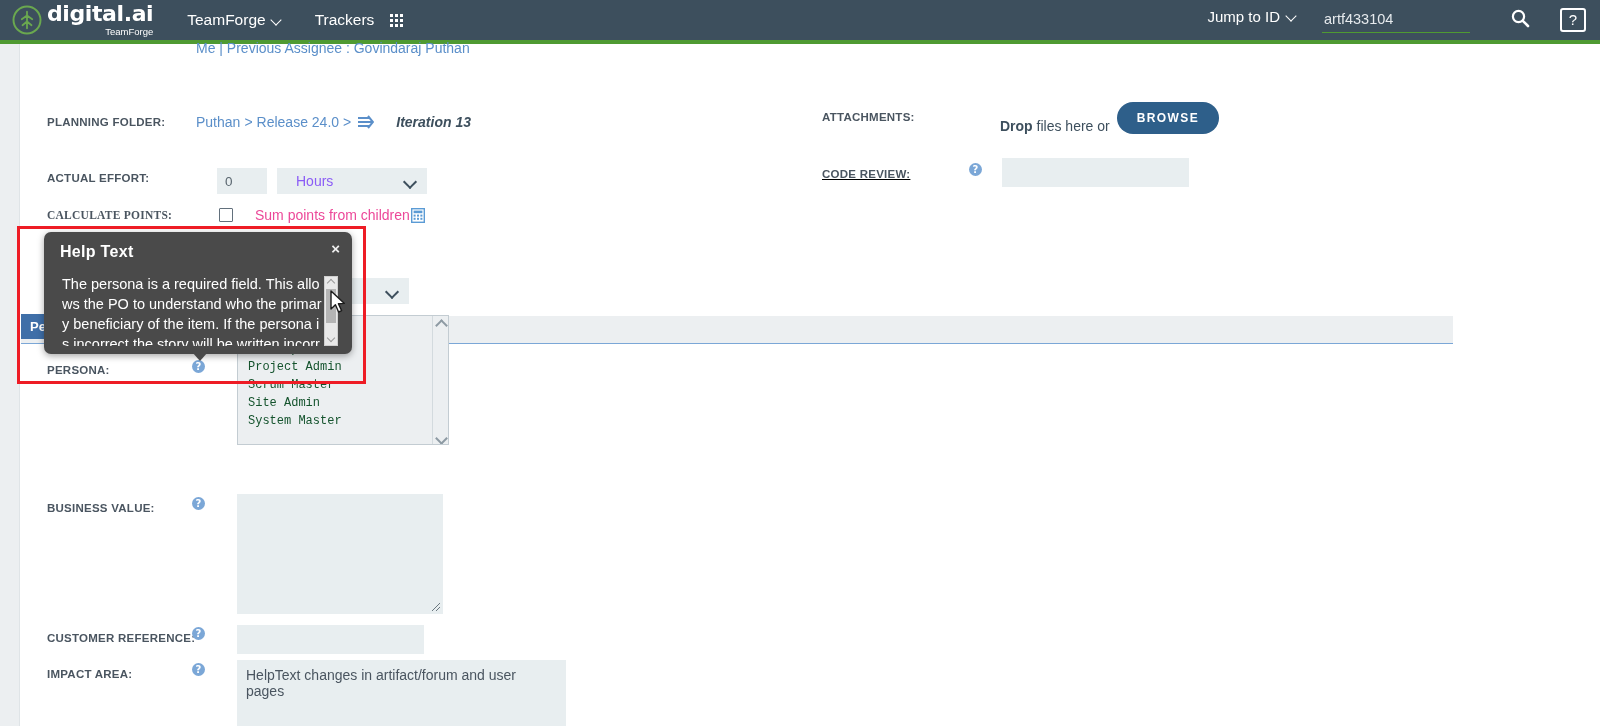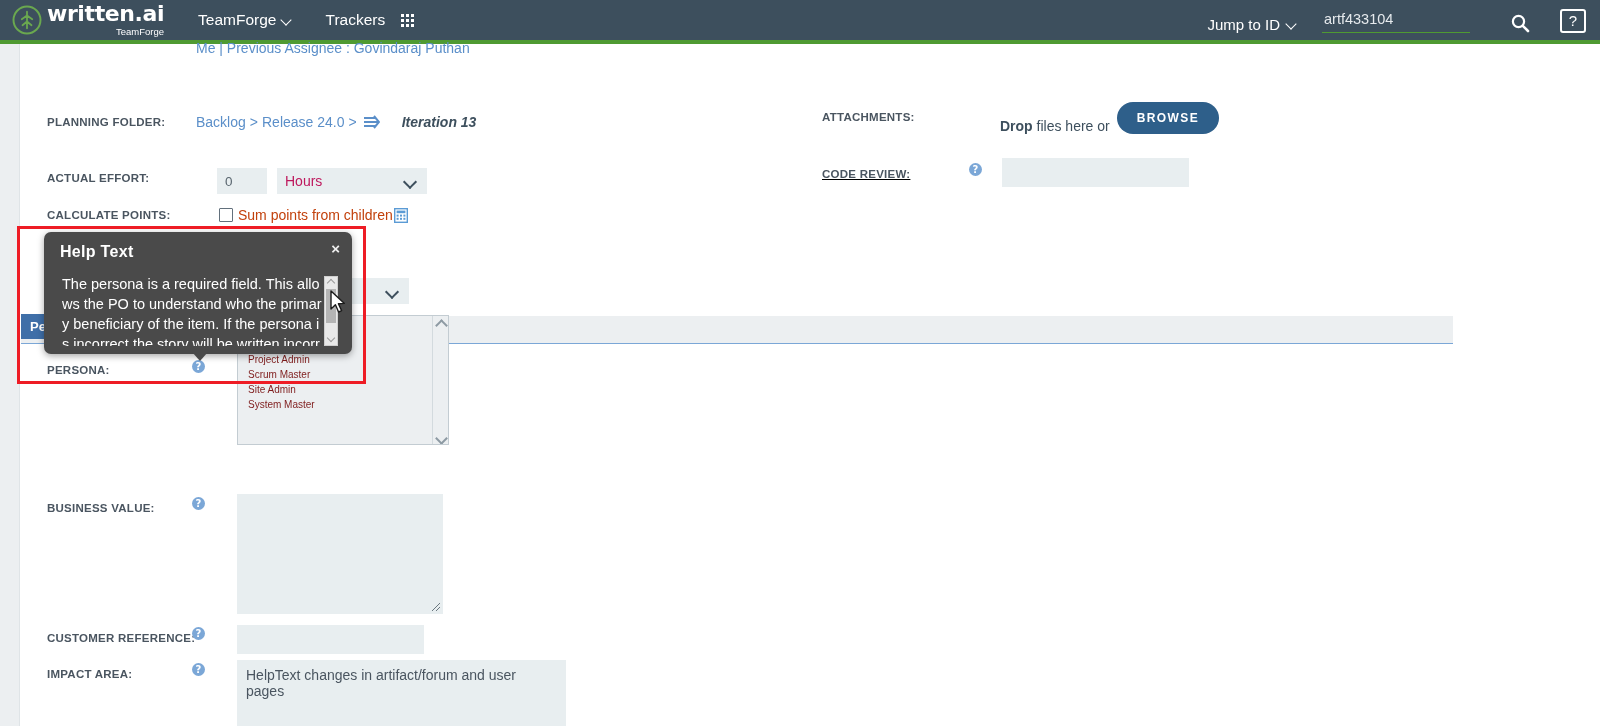--- a/index.html
+++ b/index.html
@@ -39,21 +39,21 @@
     width: 7px; height: 7px; border-right: 1.8px solid #fff; border-bottom: 1.8px solid #fff;
     transform: rotate(45deg);
   }
   .grid-icon {
     display: inline-grid; grid-template-columns: repeat(3, 3px);
     grid-template-rows: repeat(3, 3px); gap: 2px; margin-left: 10px;
   }
   .grid-icon i { background: #ffffff; display: block; width: 3px; height: 3px; }
 
   .topbar-right {
-    margin-left: auto; display: flex; align-items: flex-end; gap: 0px; margin-right: 14px;
+    margin-left: auto; display: flex; align-items: flex-start; gap: 0px; margin-right: 14px;
   }
   .jump-label { color: #fff; font-size: 15px; display: flex; align-items: center; gap: 7px; cursor: pointer; }
   .jump-input {
     margin-left: 26px; width: 148px; background: transparent; border: none;
     border-bottom: 1.5px solid #4f9a32; color: #e6eaed; font-size: 14.5px;
     padding: 3px 2px 5px 2px; outline: none; font-family: "Liberation Sans", sans-serif;
   }
   .search-btn { margin-left: 40px; cursor: pointer; display: flex; }
   .help-btn {
     margin-left: 30px; width: 26px; height: 24px; border: 2px solid #ffffff;
@@ -84,23 +84,23 @@
   }
 
   .link { color: #5b8fc9; font-size: 14px; }
   .bold-ital { font-style: italic; font-weight: bold; color: #3d4f5d; font-size: 14px; margin-left: 16px; }
 
   .fld {
     background: #e8eef0; border: none; outline: none; color: #5b6770;
     font-size: 13.5px; font-family: "Liberation Sans", sans-serif; padding: 5px 8px;
   }
   .sel {
-    background: #e8eef0; border: none; outline: none; color: #be185d;
+    background: #e8eef0; border: none; outline: none; color: #8b5cf6;
     font-size: 14px; font-family: "Liberation Sans", sans-serif;
-    padding: 5px 8px; appearance: none; cursor: pointer;
+    padding: 5px 19px; appearance: none; cursor: pointer;
     background-image: none;
   }
   .selwrap { position: relative; display: inline-block; }
   .selwrap::after {
     content: ""; position: absolute; right: 12px; top: 9px; width: 8px; height: 8px;
     border-right: 2px solid #3d4f5d; border-bottom: 2px solid #3d4f5d;
     transform: rotate(45deg); pointer-events: none;
   }
 
   .browse-btn {
@@ -108,41 +108,42 @@
     font-size: 12px; font-weight: bold; letter-spacing: 1.4px;
     padding: 9px 20px; cursor: pointer; font-family: "Liberation Sans", sans-serif;
   }
   .drop-txt { font-size: 14px; color: #3d4f5d; }
   .drop-txt b { font-weight: bold; }
 
   .cb {
     width: 14px; height: 14px; border: 1.6px solid #62707c; background:#fff;
     display: inline-block; cursor: pointer; border-radius: 1px;
   }
-  .cb-label { font-size: 14px; color: #c2410c; margin-left: 5px; }
+  .cb-label { font-size: 14px; color: #ec4899; margin-left: 22px; }
 
   
   .section-band {
     position: absolute; left: 0; right: 0; height: 28px; background: #eceff1;
     border-bottom: 1.5px solid #7ba7d7;
   }
   .section-tag {
     position: absolute; background: #3f6fa8; color: #ffffff; font-weight: bold;
     font-size: 13px; padding: 5px 9px; white-space: nowrap;
   }
 
   
   .listbox {
     position: absolute; background: #eceff1; border: 1px solid #c3ccd2;
     width: 212px; height: 130px; overflow: hidden;
   }
   .listbox .opts { padding: 6px 0 0 0; }
   .listbox .opt {
-    font-size: 10px; color: #7f1d1d; padding: 2px 10px; cursor: pointer;
+    font-size: 12px; color: #14532d; padding: 2px 10px; cursor: pointer;
     white-space: nowrap;
+    font-family: Liberation Mono, monospace;
   }
   .lb-scroll {
     position: absolute; right: 0; top: 0; width: 16px; height: 130px;
     background: #eceff1; border-left: 1px solid #d3dade;
   }
   .lb-arrow { width: 16px; height: 14px; position: relative; cursor: pointer; }
   .lb-arrow::after {
     content: ""; position: absolute; left: 4px; top: 5px; width: 7px; height: 7px;
     border-left: 2px solid #8d9aa3; border-top: 2px solid #8d9aa3;
   }
@@ -213,21 +214,21 @@
 <div id="root">
 
   <div class="topbar">
 
     <div class="logo-wrap">
       <svg class="logo-mark" viewBox="0 0 40 40">
         <circle cx="20" cy="20" r="18" fill="none" stroke="#6aa84f" stroke-width="2.6"></circle>
         <path d="M20 9 L20 31 M20 14 L13 19 M20 14 L27 19 M20 22 L14 27 M20 22 L26 27" stroke="#6aa84f" stroke-width="2.4" fill="none" stroke-linecap="round"></path>
       </svg>
       <span class="logo-txt">
-        <span class="logo-main">written.ai</span>
+        <span class="logo-main">digital.ai</span>
         <span class="logo-sub">TeamForge</span>
       </span>
     </div>
 
     <div class="nav-item">
       <span>TeamForge</span>
       <span class="chev-d"></span>
     </div>
 
     <div class="nav-item">
@@ -270,21 +271,21 @@
     <div class="sheet">
 
       <div class="row" style="left:175px; top:-4px;">
         <span class="link">Me |  Previous Assignee : Govindaraj Puthan</span>
       </div>
 
       <div class="row" style="left:14px; top:72px;">
         <span class="flabel" style="width:160px;">PLANNING FOLDER:</span>
       </div>
       <div class="row" style="left:175px; top:70px; align-items:center; gap:4px;">
-        <span class="link">Backlog</span>
+        <span class="link">Puthan</span>
         <span class="link">&gt;</span>
         <span class="link">Release 24.0</span>
         <span class="link">&gt;</span>
         <svg width="17" height="15" viewBox="0 0 17 15" style="margin:0 2px;">
           <line x1="1" y1="3" x2="12" y2="3" stroke="#5b8fc9" stroke-width="2"></line>
           <line x1="1" y1="7" x2="15" y2="7" stroke="#5b8fc9" stroke-width="2"></line>
           <line x1="1" y1="11" x2="12" y2="11" stroke="#5b8fc9" stroke-width="2"></line>
           <path d="M11 1 L16 7 L11 13" fill="none" stroke="#5b8fc9" stroke-width="2"></path>
         </svg>
         <span class="bold-ital">Iteration 13</span>
@@ -294,21 +295,21 @@
         <span class="flabel" style="width:160px;">ACTUAL EFFORT:</span>
       </div>
       <input class="fld" style="position: absolute; left: 196px; top: 124px; width: 50px; height: 26px;" value="0">
       <span class="selwrap" style="position:absolute; left:256px; top:124px;">
         <select class="sel" style="width:150px; height:26px;">
           <option>Hours</option>
         </select>
       </span>
 
       <div class="row" style="left:14px; top:165px;">
-        <span class="flabel" style="width:160px;">CALCULATE POINTS:</span>
+        <span class="flabel" style="width:160px;font-family:Liberation Serif, serif;">CALCULATE POINTS:</span>
       </div>
       <div class="row" style="left:198px; top:163px; align-items:center;">
         <span class="cb"></span>
         <span class="cb-label">Sum points from children</span>
         <svg width="14" height="15" viewBox="0 0 14 15" style="margin-left:1px;">
           <rect x="0.7" y="0.7" width="12.6" height="13.6" fill="none" stroke="#5b9bd5" stroke-width="1.4"></rect>
           <rect x="2.6" y="2.6" width="8.8" height="2.6" fill="#5b9bd5"></rect>
           <rect x="2.6" y="6.6" width="2" height="2" fill="#5b9bd5"></rect>
           <rect x="6" y="6.6" width="2" height="2" fill="#5b9bd5"></rect>
           <rect x="9.4" y="6.6" width="2" height="2" fill="#5b9bd5"></rect>

